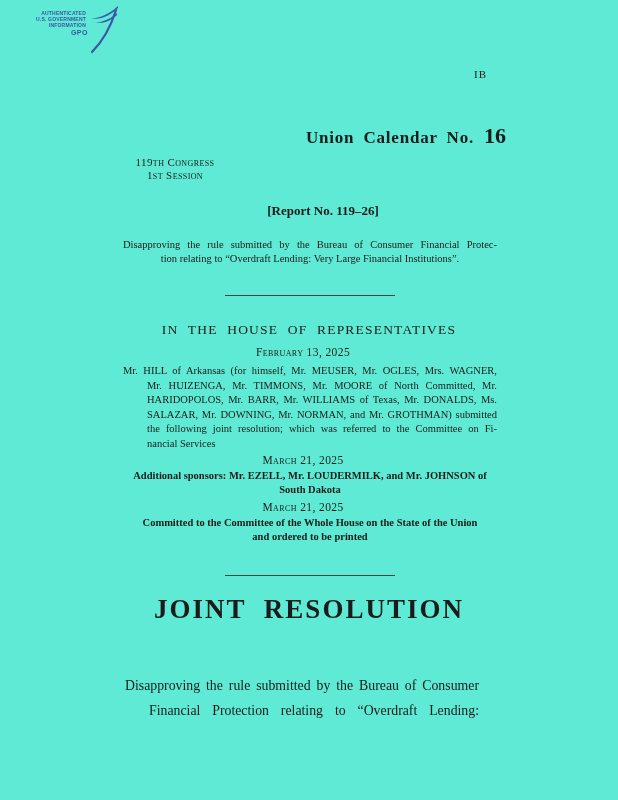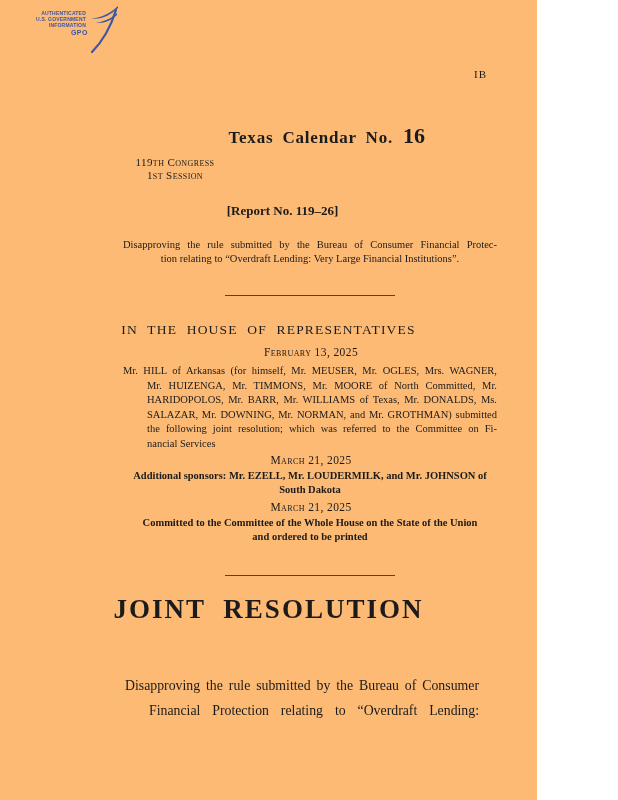--- a/index.html
+++ b/index.html
@@ -2,23 +2,23 @@
 <html><head>
 <meta charset="utf-8">
 <style>
   html, body {
     margin: 0;
     padding: 0;
     background: #ffffff;
   }
   .page {
     position: relative;
-    width: 537px;
+    width: 618px;
     height: 800px;
-    background: #fdba74;
+    background: #5eead4;
     color: #1b1b1b;
     font-family: "Liberation Serif", serif;
     overflow: hidden;
   }
 
   
   .stamp {
     position: absolute;
     left: 36px;
     top: 4px;
@@ -144,21 +144,21 @@
     top: 322px;
     text-align: center;
     font-size: 13.5px;
     letter-spacing: 1.2px;
     word-spacing: 5px;
   }
 
   
   .doc-date {
     position: absolute;
-    left: 124px;
+    left: 116px;
     width: 374px;
     text-align: center;
     font-variant: small-caps;
     font-size: 11.5px;
     letter-spacing: 0.4px;
   }
   .date-1 { top: 346px; }
   .date-2 { top: 454px; }
   .date-3 { top: 501px; }
 
@@ -229,21 +229,21 @@
         <path d="M30 2 C22 10 12 14 3 14.5 C13 16 23 11 30 4 Z" fill="#3d55a5"></path>
         <path d="M29 9 C23 15 15 18 8 18.5 C16 20 24 16 29 11 Z" fill="#3d55a5"></path>
         <path d="M4 48 C14 38 23 22 28 6" stroke="#3d55a5" stroke-width="2.2" stroke-linecap="round"></path>
       </svg>
     </span>
   </div>
 
   <div class="sheet-code">IB</div>
 
   <div class="calendar-line">
-    <span class="calendar-prefix">Texas Calendar No.</span>
+    <span class="calendar-prefix">Union Calendar No.</span>
     <span class="calendar-number">16</span>
   </div>
 
   <div class="congress-block">
     <div>119th Congress</div>
     <div>1st Session</div>
   </div>
 
 
   <div class="report-no">[Report No. 119–26]</div>

